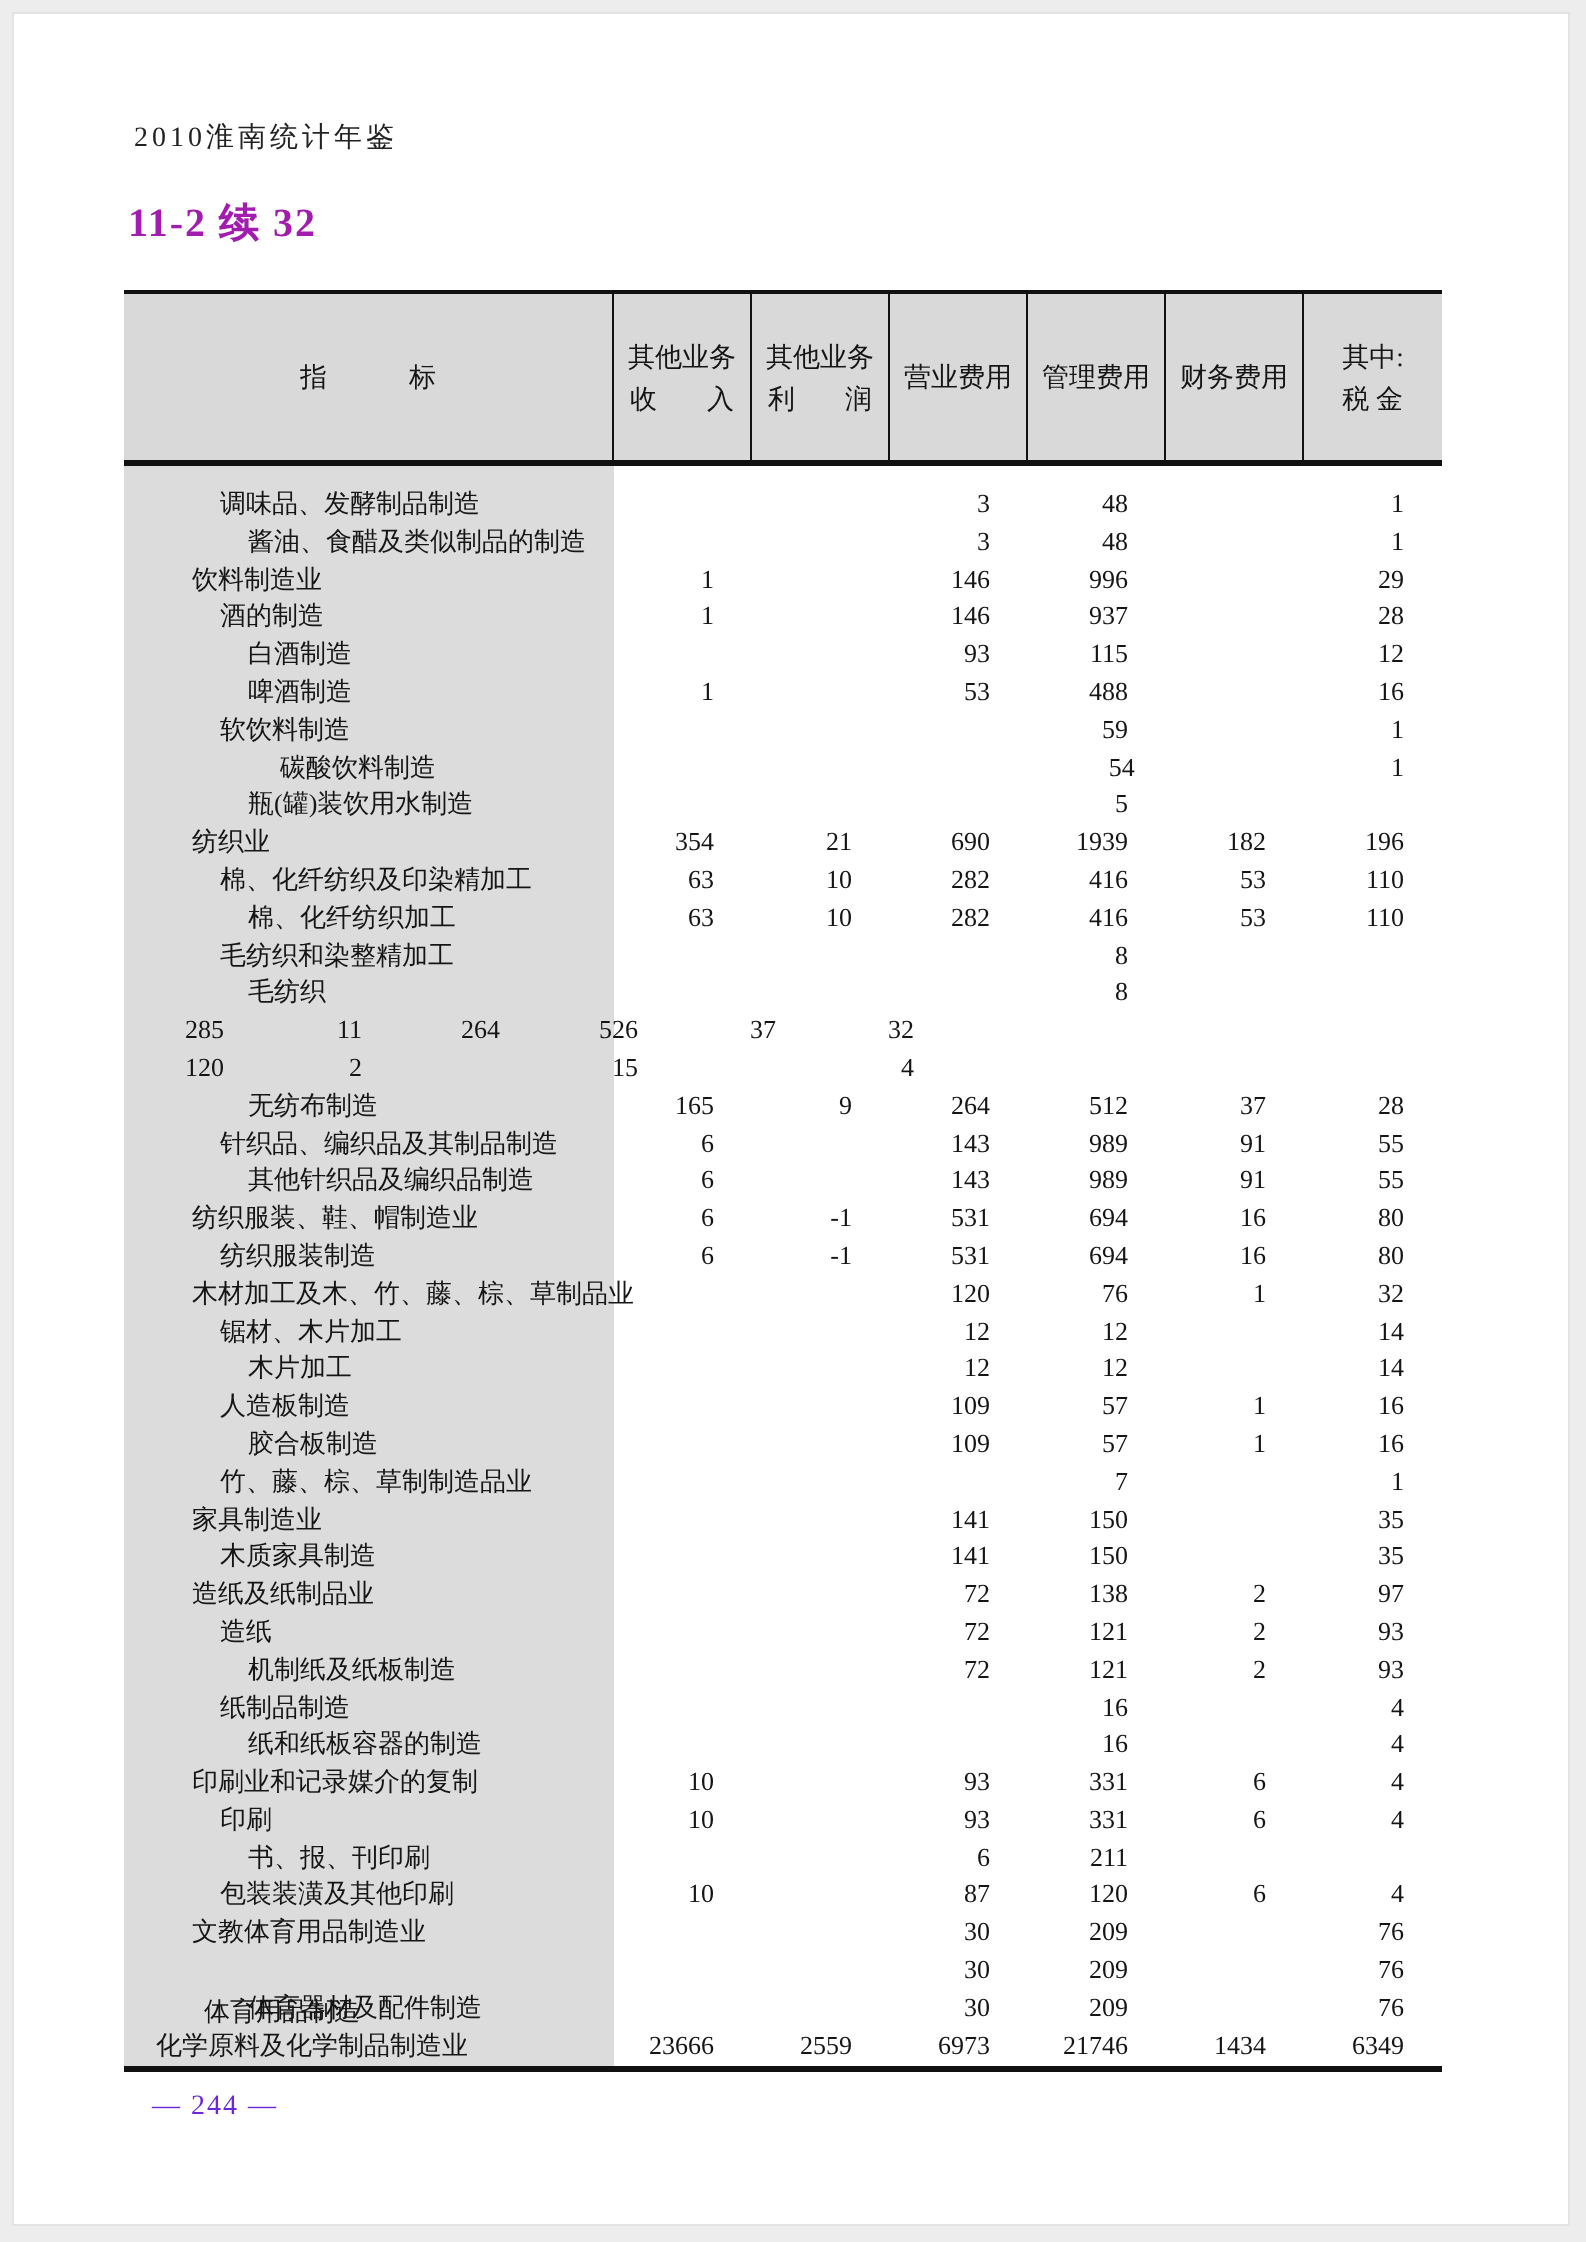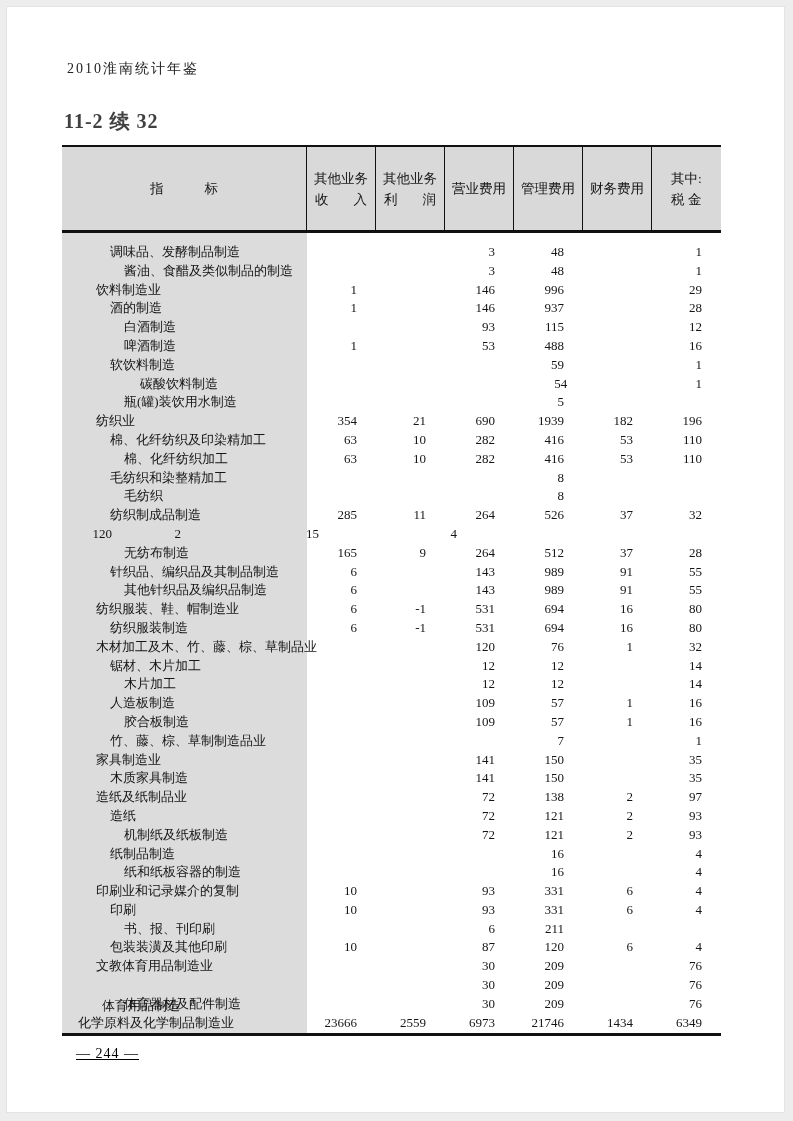--- a/index.html
+++ b/index.html
@@ -12,22 +12,22 @@
   }
   .sheet{
     position:absolute;left:6px;top:6px;width:779px;height:1107px;
     background:#ffffff;border:1px solid #e3e3e3;box-sizing:border-box;
   }
   .page-header{
     position:absolute;left:67px;top:60px;
     font-size:14px;letter-spacing:2px;color:#222;
   }
   .table-title{
-    position:absolute;left:64px;top:108px;
-    font-size:20px;font-weight:600;letter-spacing:1px;color:#404040;
+    position:absolute;left:64px;top:98px;
+    font-size:20px;font-weight:600;letter-spacing:1px;color:#a21caf;
   }
   .dtable{
     position:absolute;left:62px;top:145px;width:659px;
   }
   .thead{
     display:flex;height:88px;box-sizing:border-box;
     background:#d9d9d9;
     border-top:2px solid #111;
     border-bottom:3px solid #111;
   }
@@ -55,21 +55,21 @@
   .trow .name{
     width:245px;box-sizing:border-box;white-space:nowrap;
     overflow:visible;
   }
   .trow .val{
     width:69px;box-sizing:border-box;text-align:right;padding-right:19px;
     font-size:13px;
   }
   .page-number{
     position:absolute;left:76px;top:1046px;
-    font-size:14px;letter-spacing:1px;color:#000000;text-decoration:underline;
+    font-size:14px;letter-spacing:1px;color:#6d28d9;
   }
 </style>
 </head>
 <body>
 
 <div class="sheet"></div>
 
 <div class="page-header">2010淮南统计年鉴</div>
 
 <div class="table-title">11-2 续 32</div>
@@ -224,21 +224,20 @@
       <div class="trow">
     <span class="name" style="padding-left: 62px;">毛纺织</span>
     <span class="val"></span>
     <span class="val"></span>
     <span class="val"></span>
     <span class="val">8</span>
     <span class="val"></span>
     <span class="val"></span>
   </div>
       <div class="trow">
-    <span class="name" style="padding-left: 48px;">纺织制成品制造</span>
     <span class="val">285</span>
     <span class="val">11</span>
     <span class="val">264</span>
     <span class="val">526</span>
     <span class="val">37</span>
     <span class="val">32</span>
   </div>
       <div class="trow">
     <span class="val">120</span>
     <span class="val">2</span>

